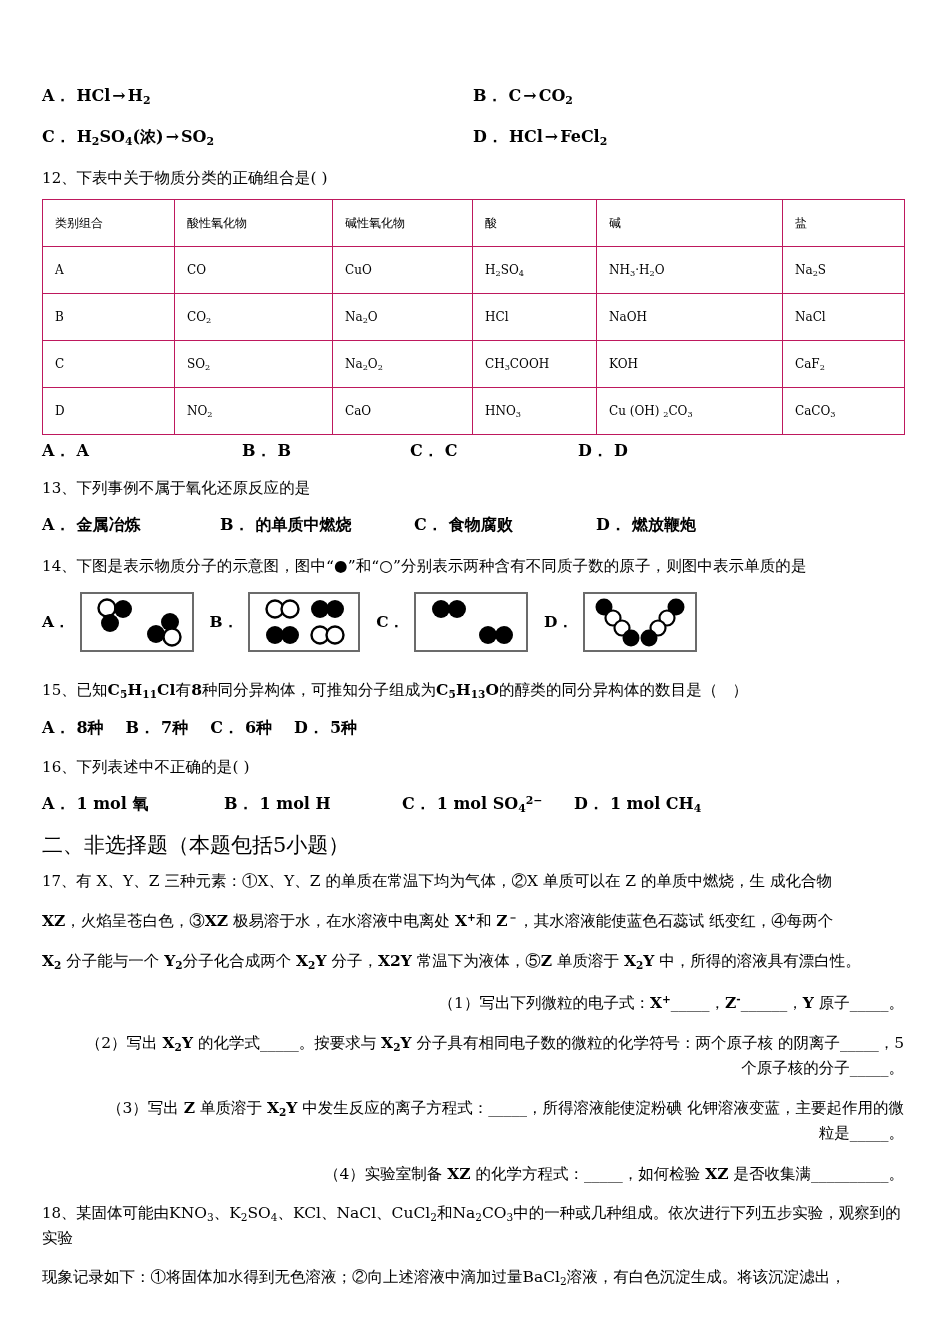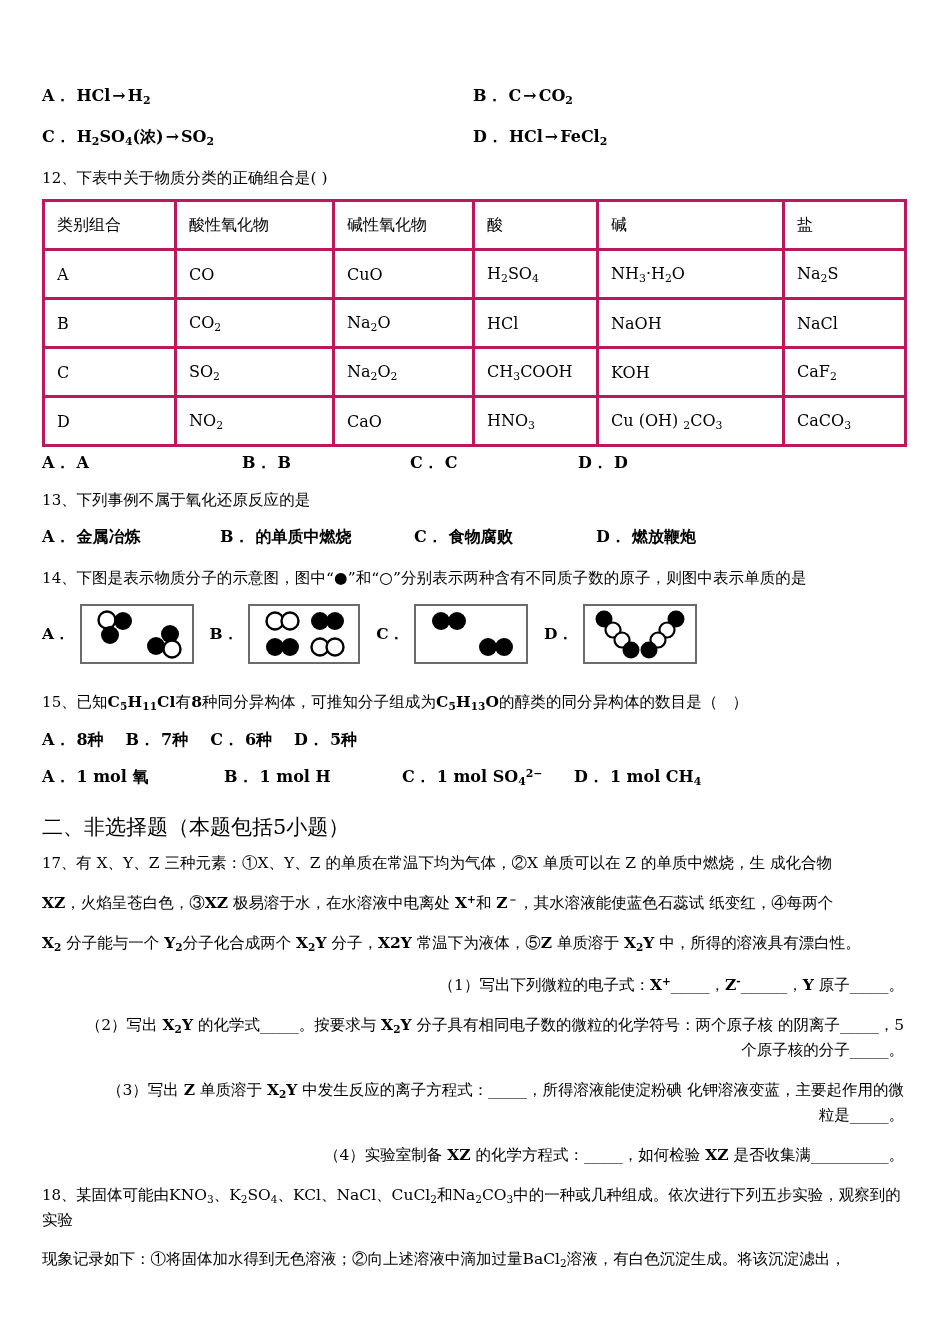--- a/index.html
+++ b/index.html
@@ -56,23 +56,23 @@
   .arrow { padding: 0 2px; }
 
   
   table.cls-table {
     border-collapse: collapse;
     width: 862px;
     table-layout: fixed;
     margin: 8px 0 6px 0;
   }
   table.cls-table td {
-    border: 3px solid #be185d;
+    border: 1px solid #be185d;
     padding: 10px 10px 10px 12px;
-    font-size: 16px;
+    font-size: 12px;
     height: 26px;
     vertical-align: middle;
     font-family: "DejaVu Serif", "Liberation Serif", serif;
   }
   table.cls-table tr.head td { font-weight: normal; }
   col.c0 { width: 132px; }
   col.c1 { width: 158px; }
   col.c2 { width: 140px; }
   col.c3 { width: 124px; }
   col.c4 { width: 186px; }
@@ -294,21 +294,24 @@
       <span class="lbl">B．</span><span>7种</span>
     </div>
     <div class="opt" style="margin-right:22px;">
       <span class="lbl">C．</span><span>6种</span>
     </div>
     <div class="opt">
       <span class="lbl">D．</span><span>5种</span>
     </div>
   </div>
 
-  <div class="opt-row" style="margin-bottom:25px;align-items:flex-end;">
+  <div class="stem" style="margin-bottom:14px;">
+    <span class="qnum">16、</span><span>下列表述中不正确的是(    )</span>
+  </div>
+  <div class="opt-row" style="margin-bottom:16px;align-items:flex-end;">
     <div class="opt" style="width:182px;">
       <span class="lbl">A．</span><span>1 mol 氧</span>
     </div>
     <div class="opt" style="width:178px;">
       <span class="lbl">B．</span><span>1 mol H</span>
     </div>
     <div class="opt" style="width:172px;">
       <span class="lbl">C．</span><span>1 mol SO<sub>4</sub><sup>2−</sup></span>
     </div>
     <div class="opt">

